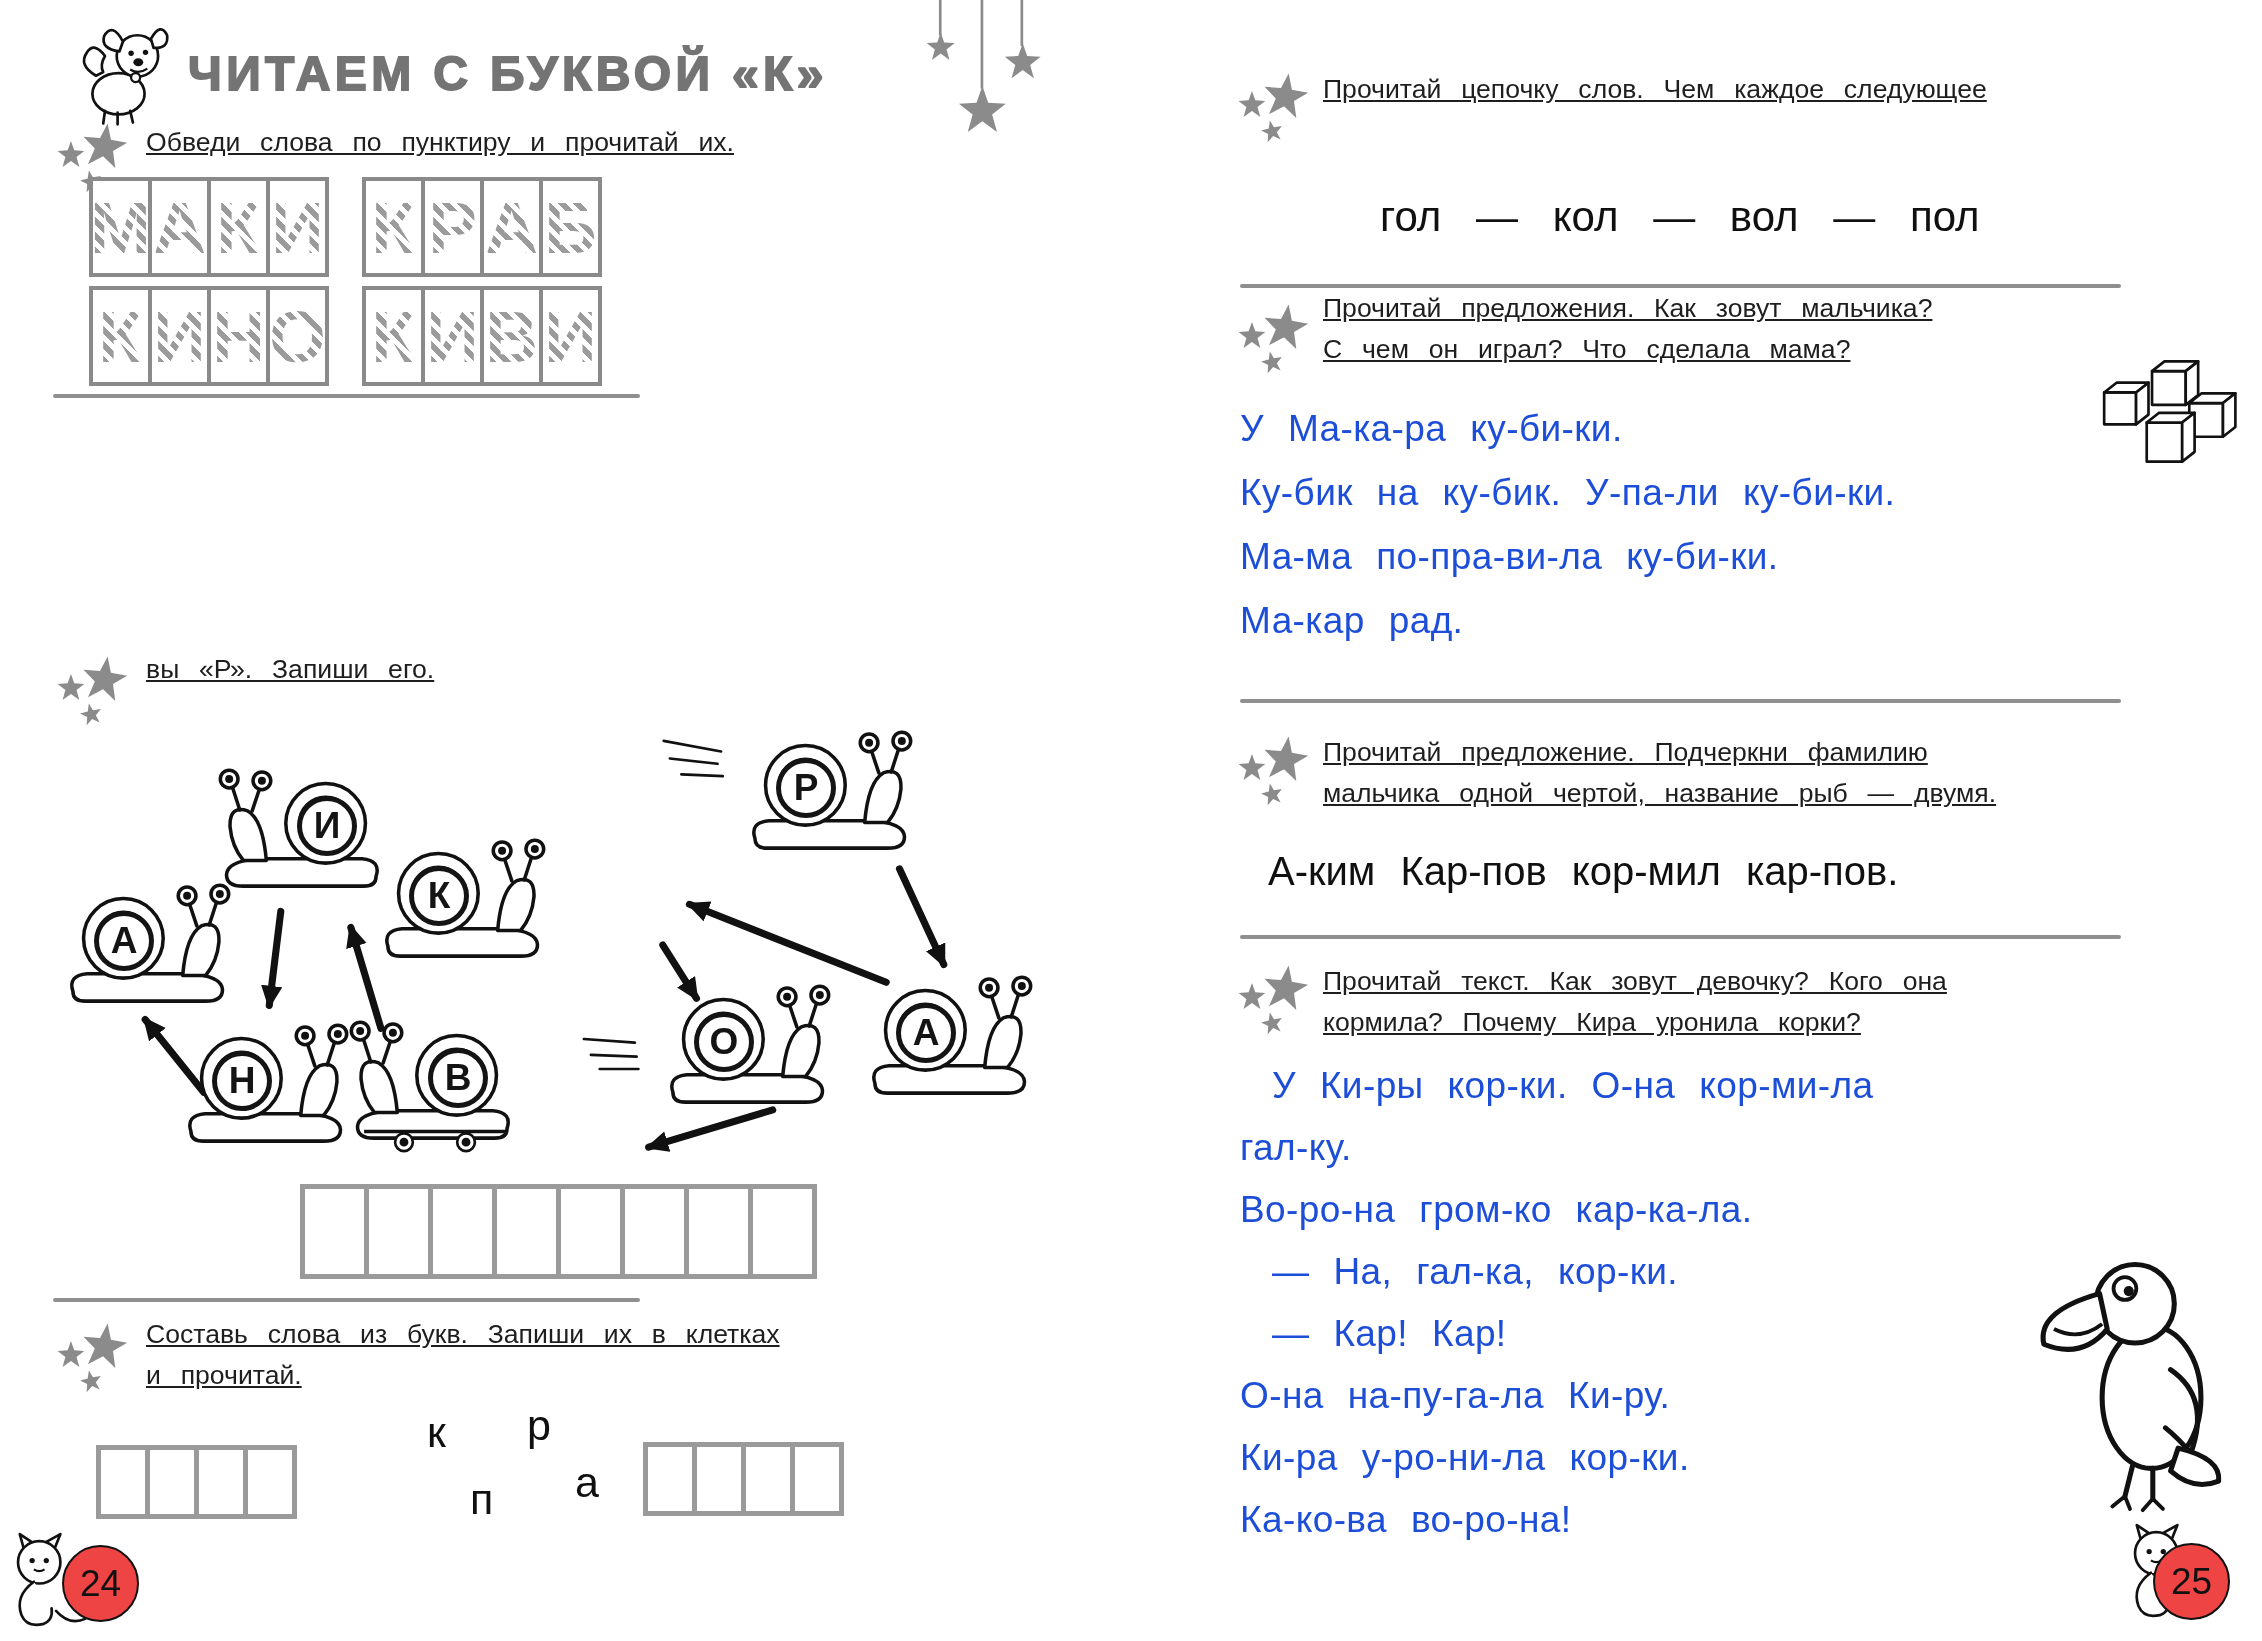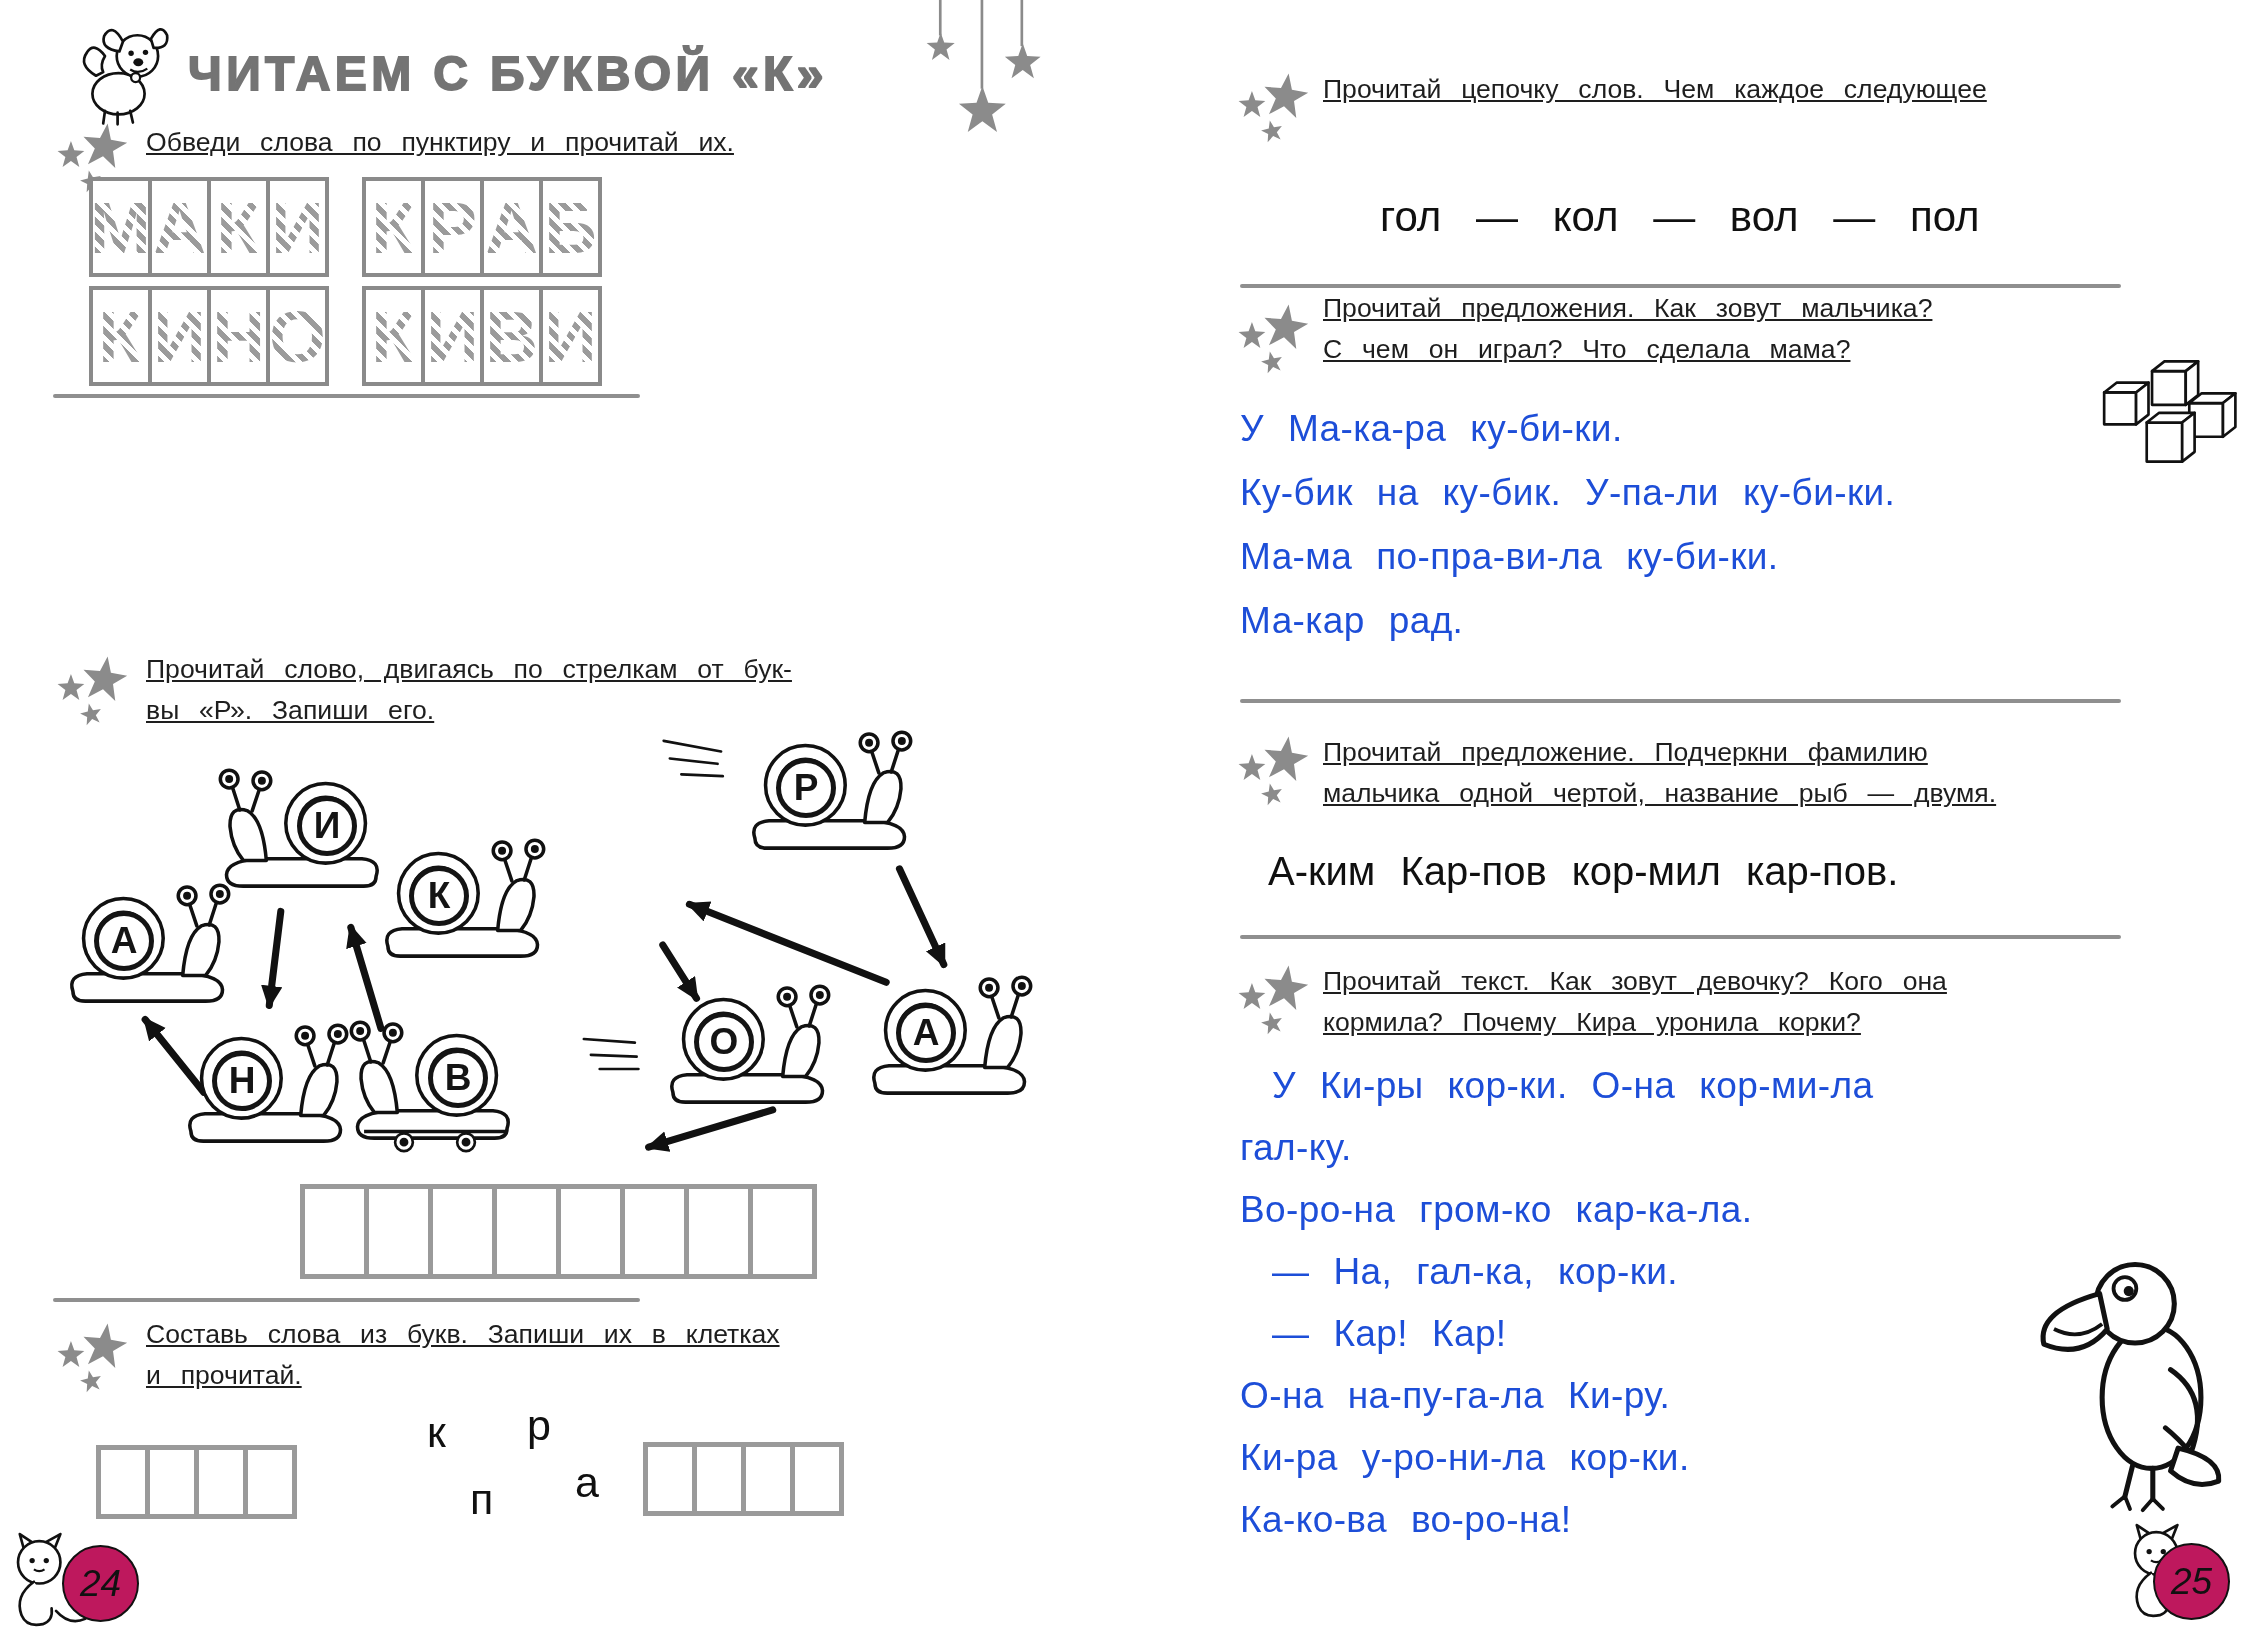--- a/index.html
+++ b/index.html
@@ -40,22 +40,22 @@
   .snail svg.snail-art{position:absolute;left:0;top:0;width:177px;height:133px;}
   .snail svg.flip{transform:scaleX(-1);}
   .letter-circle{
     position:absolute;top:33px;width:50px;height:50px;border:5.3px solid #141414;border-radius:50%;
     background:#fff;display:flex;align-items:center;justify-content:center;
     font-size:37px;font-weight:bold;color:#141414;z-index:3;
   }
   .lc-right{left:37px;} .lc-left{left:82px;}
   .scatter-letter{position:absolute;font-size:43px;color:#101010;}
   .badge-ball{
-    position:absolute;width:73px;height:73px;border:2.7px solid #111;border-radius:50%;background:#be185d;
-    display:flex;align-items:center;justify-content:center;font-size:37px;color:#111;z-index:2;font-style:italic;
+    position:absolute;width:73px;height:73px;border:2.7px solid #111;border-radius:50%;background:#ef4444;
+    display:flex;align-items:center;justify-content:center;font-size:37px;color:#111;z-index:2;
   }
   .star-cluster{position:absolute;width:82px;height:82px;}
   line.str{stroke:#8b8b8b;stroke-width:3;}
 </style>
 </head>
 <body>
 
 <div id="canvas">
 
   <svg width="0" height="0" style="position:absolute">
@@ -174,21 +174,20 @@
         <span class="dotted-letter">И</span>
       </div>
   </div>
 
   <div class="divider" style="left:53px;top:394px;width:587px"></div>
 
   <svg class="star-cluster" style="left:57px;top:652px" viewBox="0 0 92 92" width="82" height="82">
       <use href="#sym-stars"></use>
     </svg>
   <div class="abs" style="left:146px;top:649px">
-    <div class="instr-line">Прочитай слово, двигаясь по стрелкам от бук-</div>
     <div class="instr-line">вы «Р». Запиши его.</div>
   </div>
 
   <svg class="abs" style="left:53px;top:727px;width:975px;height:461px" viewBox="0 0 1100 520">
     <defs>
       <marker id="ah" markerUnits="userSpaceOnUse" markerWidth="30" markerHeight="26" refX="22" refY="12" orient="auto">
         <polygon points="0,0 26,12 0,24" fill="#111"></polygon>
       </marker>
     </defs>
     <g stroke="#111" stroke-width="8" stroke-linecap="round">

